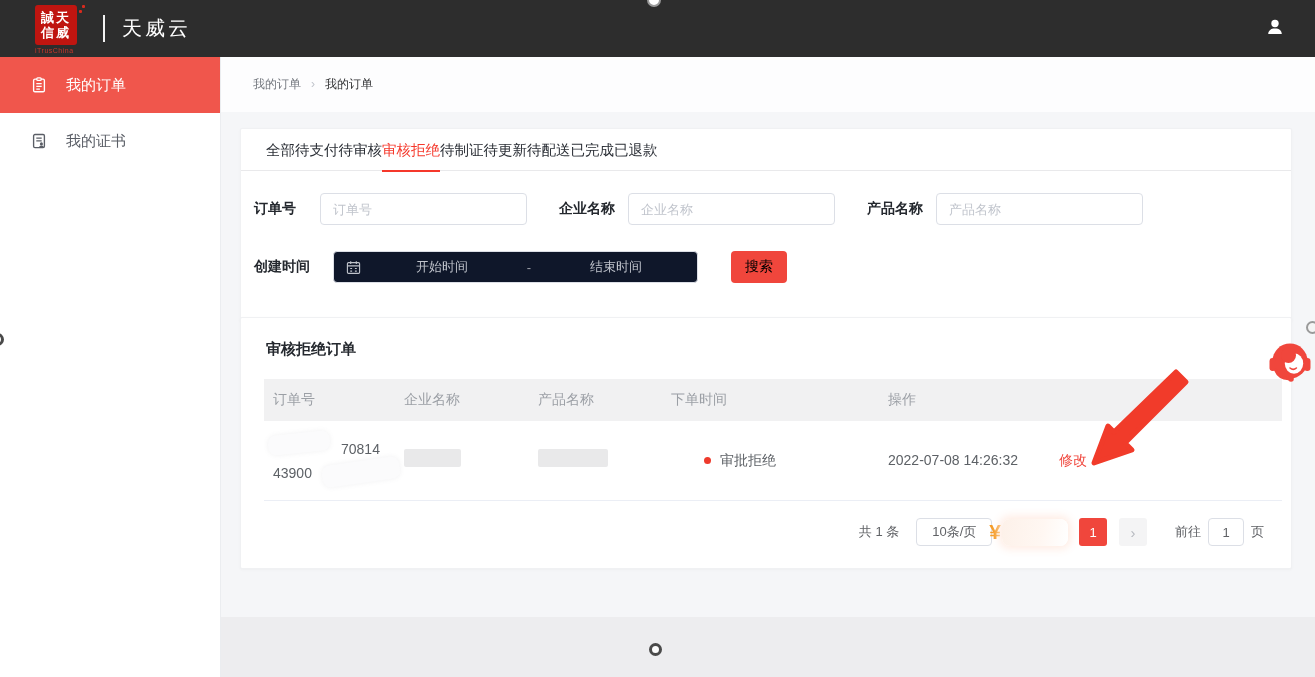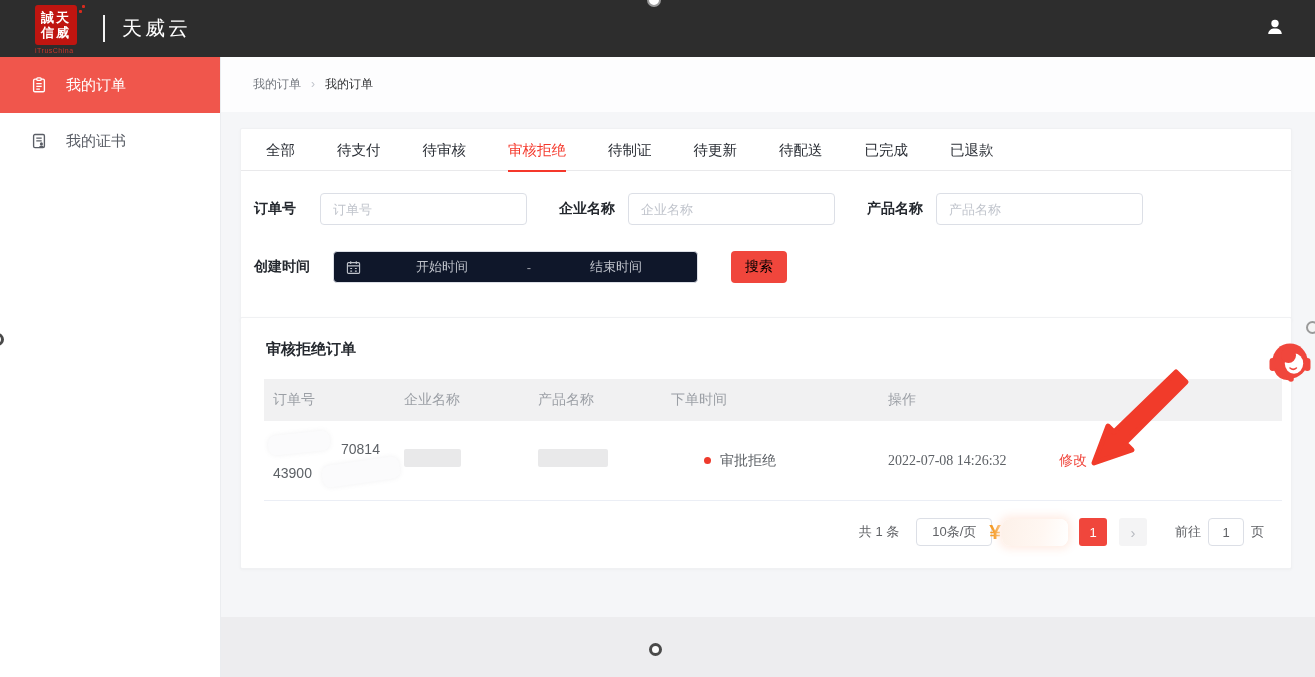--- a/index.html
+++ b/index.html
@@ -33,21 +33,21 @@
   .main-top-band { position:absolute; left:221px; top:57px; right:0; height:55px; background:#fdfdfe; }
   .breadcrumb { position:absolute; left:253px; top:76px; font-size:12px; color:#72767d; z-index:2; }
   .breadcrumb .sep { color:#c0c4cc; margin:0 10px; }
   .breadcrumb .cur { color:#303133; }
 
   .card { position:absolute; left:240px; width:1052px; background:#fff; border:1px solid #f0f1f3; border-radius:2px; box-shadow:0 1px 3px rgba(0,0,0,0.03); }
   .card1 { top:128px; height:194px; }
   .card2 { top:317px; height:252px; }
 
   
-  .tabs { display:flex; gap:42px; padding-left:25px; height:42px; align-items:center; border-bottom:1px solid #e9e9eb; }
+  .tabs { display:flex; padding-left:25px; height:42px; align-items:center; border-bottom:1px solid #e9e9eb; }
   .tab { font-size:14.5px; color:#2b2f36; font-weight:500; position:relative; height:42px; line-height:42px; cursor:pointer; white-space:nowrap; }
   .tab.active { color:#f5382b; }
   .tab.active::after { content:""; position:absolute; left:0; right:0; bottom:-1px; height:2px; background:#f5382b; }
 
   
   .filter-row { position:absolute; left:0; display:flex; align-items:center; padding-left:13px; height:32px; }
   .filter-row.r1 { top:64px; }
   .filter-row.r2 { top:122px; }
   .f-label { font-weight:700; color:#24282e; white-space:nowrap; }
   .f-input { height:32px; border:1px solid #dcdfe6; border-radius:4px; padding:0 12px; font-size:13px; color:#303133; background:#fff; outline:none; }
@@ -74,21 +74,21 @@
   .cell-order { flex-direction:column; align-items:flex-start !important; justify-content:center; line-height:24px; position:relative; }
   .ord-l1 { padding-left:68px; position:relative; }
   .smudge { position:absolute; background:#fbfbfc; border-radius:8px; box-shadow:0 0 5px rgba(120,120,130,0.10); }
   .sm1 { left:4px; top:12px; width:62px; height:20px; transform:rotate(-6deg); }
   .sm2 { left:58px; top:40px; width:78px; height:22px; transform:rotate(-8deg); }
   .redact-box { height:18px; background:#e9e9ea; border-radius:2px; }
   .rb-company { width:57px; margin-top:-6px; }
   .rb-product { width:70px; margin-top:-6px; }
   .cell-status { padding-left:42px !important; }
   .status-dot { width:7px; height:7px; border-radius:50%; background:#ee3a2c; margin-right:9px; flex:none; }
-  .cell-time { width:141px;font-family:Liberation Serif, serif; }
+  .cell-time { width:141px; }
   .cell-time span { display:block; width:132px; word-break:break-all; line-height:25px; }
   .cell-action { padding-left:27px !important; }
   .link-edit { color:#f0463c; cursor:pointer; }
 
   
   .pagination { position:absolute; right:27px; top:200px; height:28px; display:flex; align-items:center; color:#606266; font-size:13px; }
   .pg-total { margin-right:17px; }
   .pg-size { width:76px; height:28px; border:1px solid #dcdfe6; border-radius:4px; display:flex; align-items:center; justify-content:center; color:#606266; background:#fff; cursor:pointer; overflow:hidden; white-space:nowrap; }
   .price-redact { display:flex; align-items:center; margin-left:-3px; position:relative; z-index:3; }
   .yen { color:#f59a23; font-size:21px; font-weight:700; margin-right:1px; }

